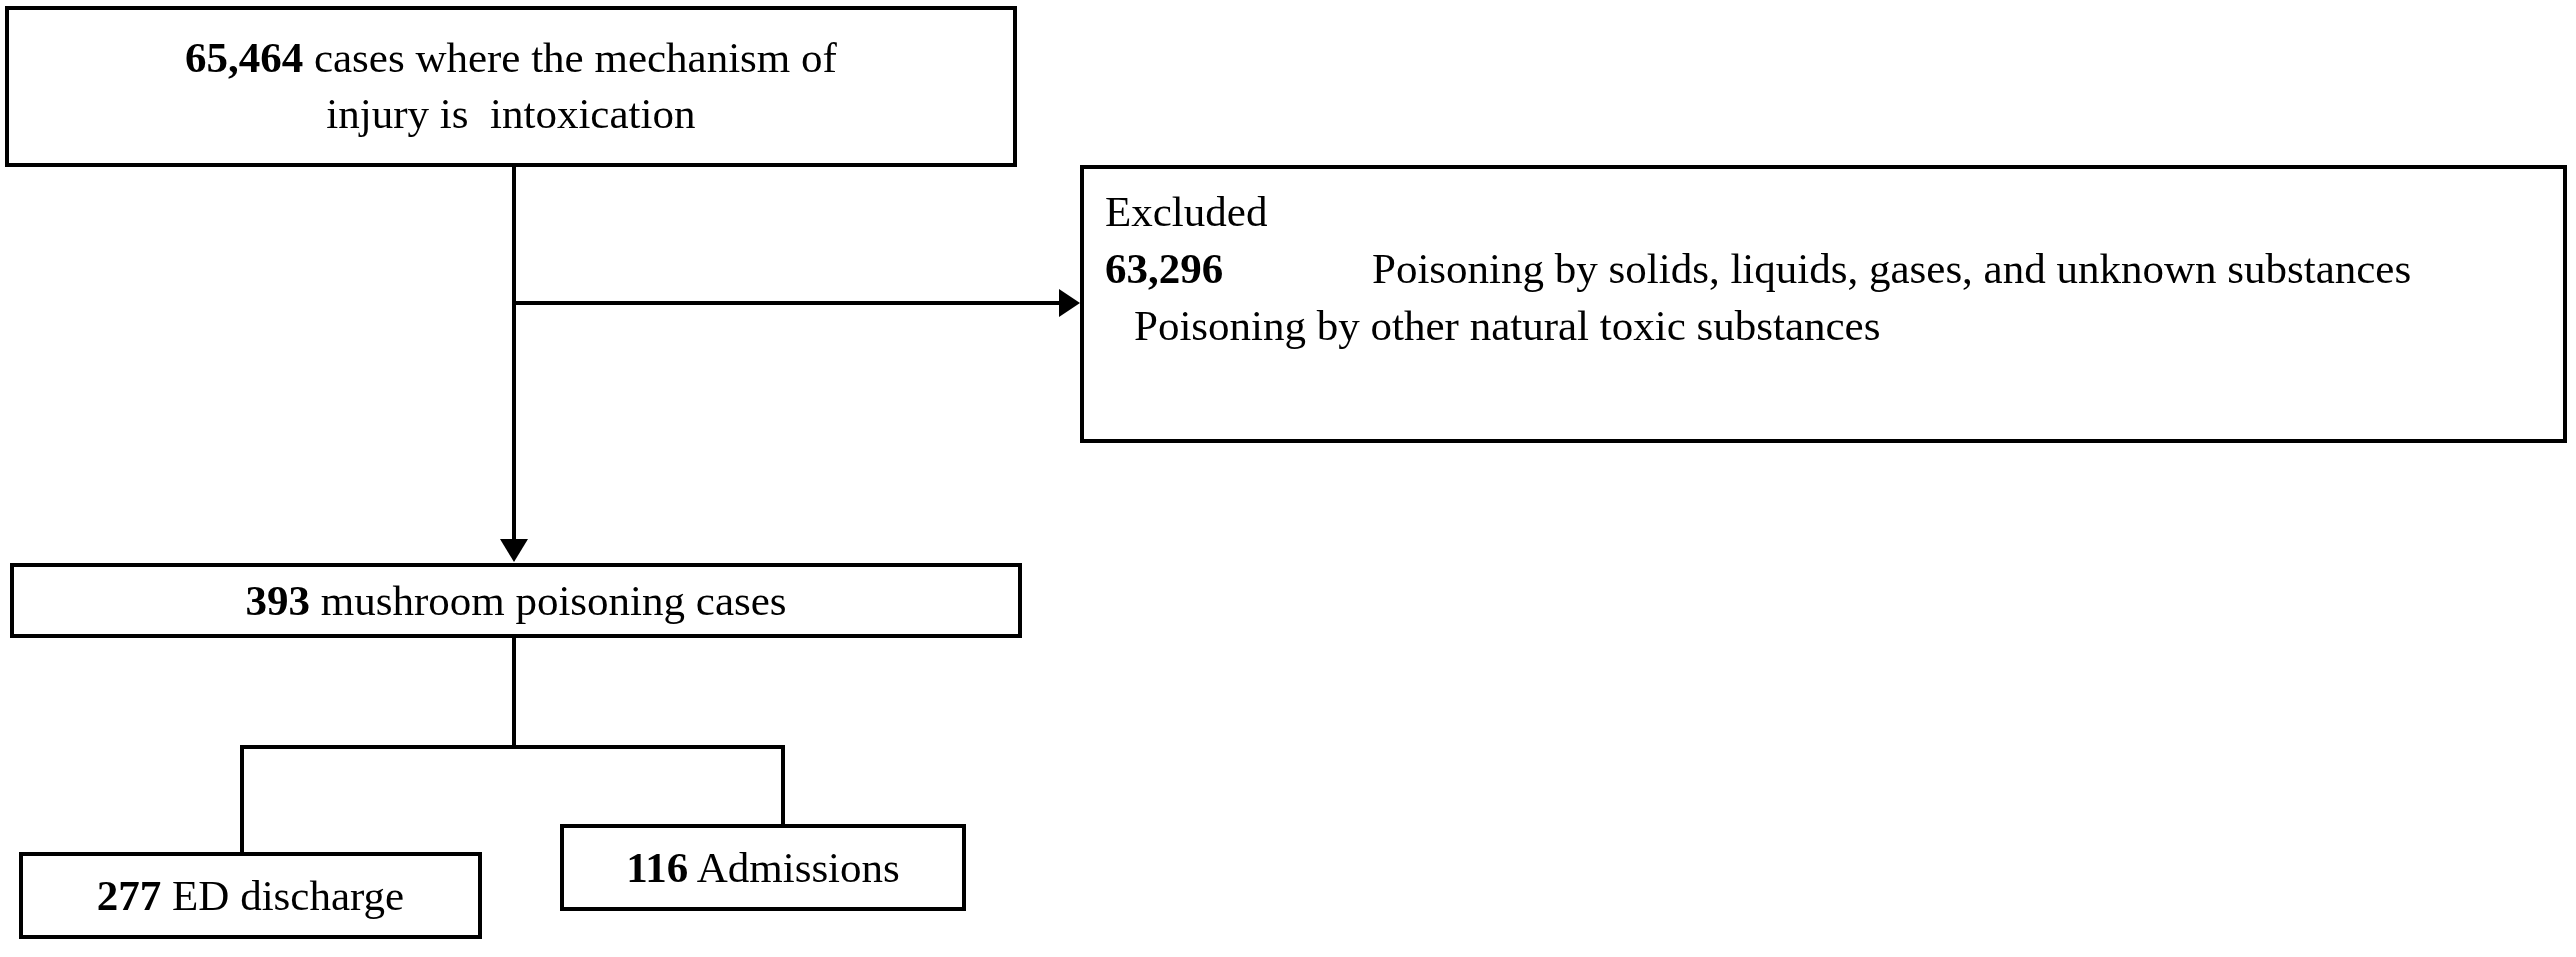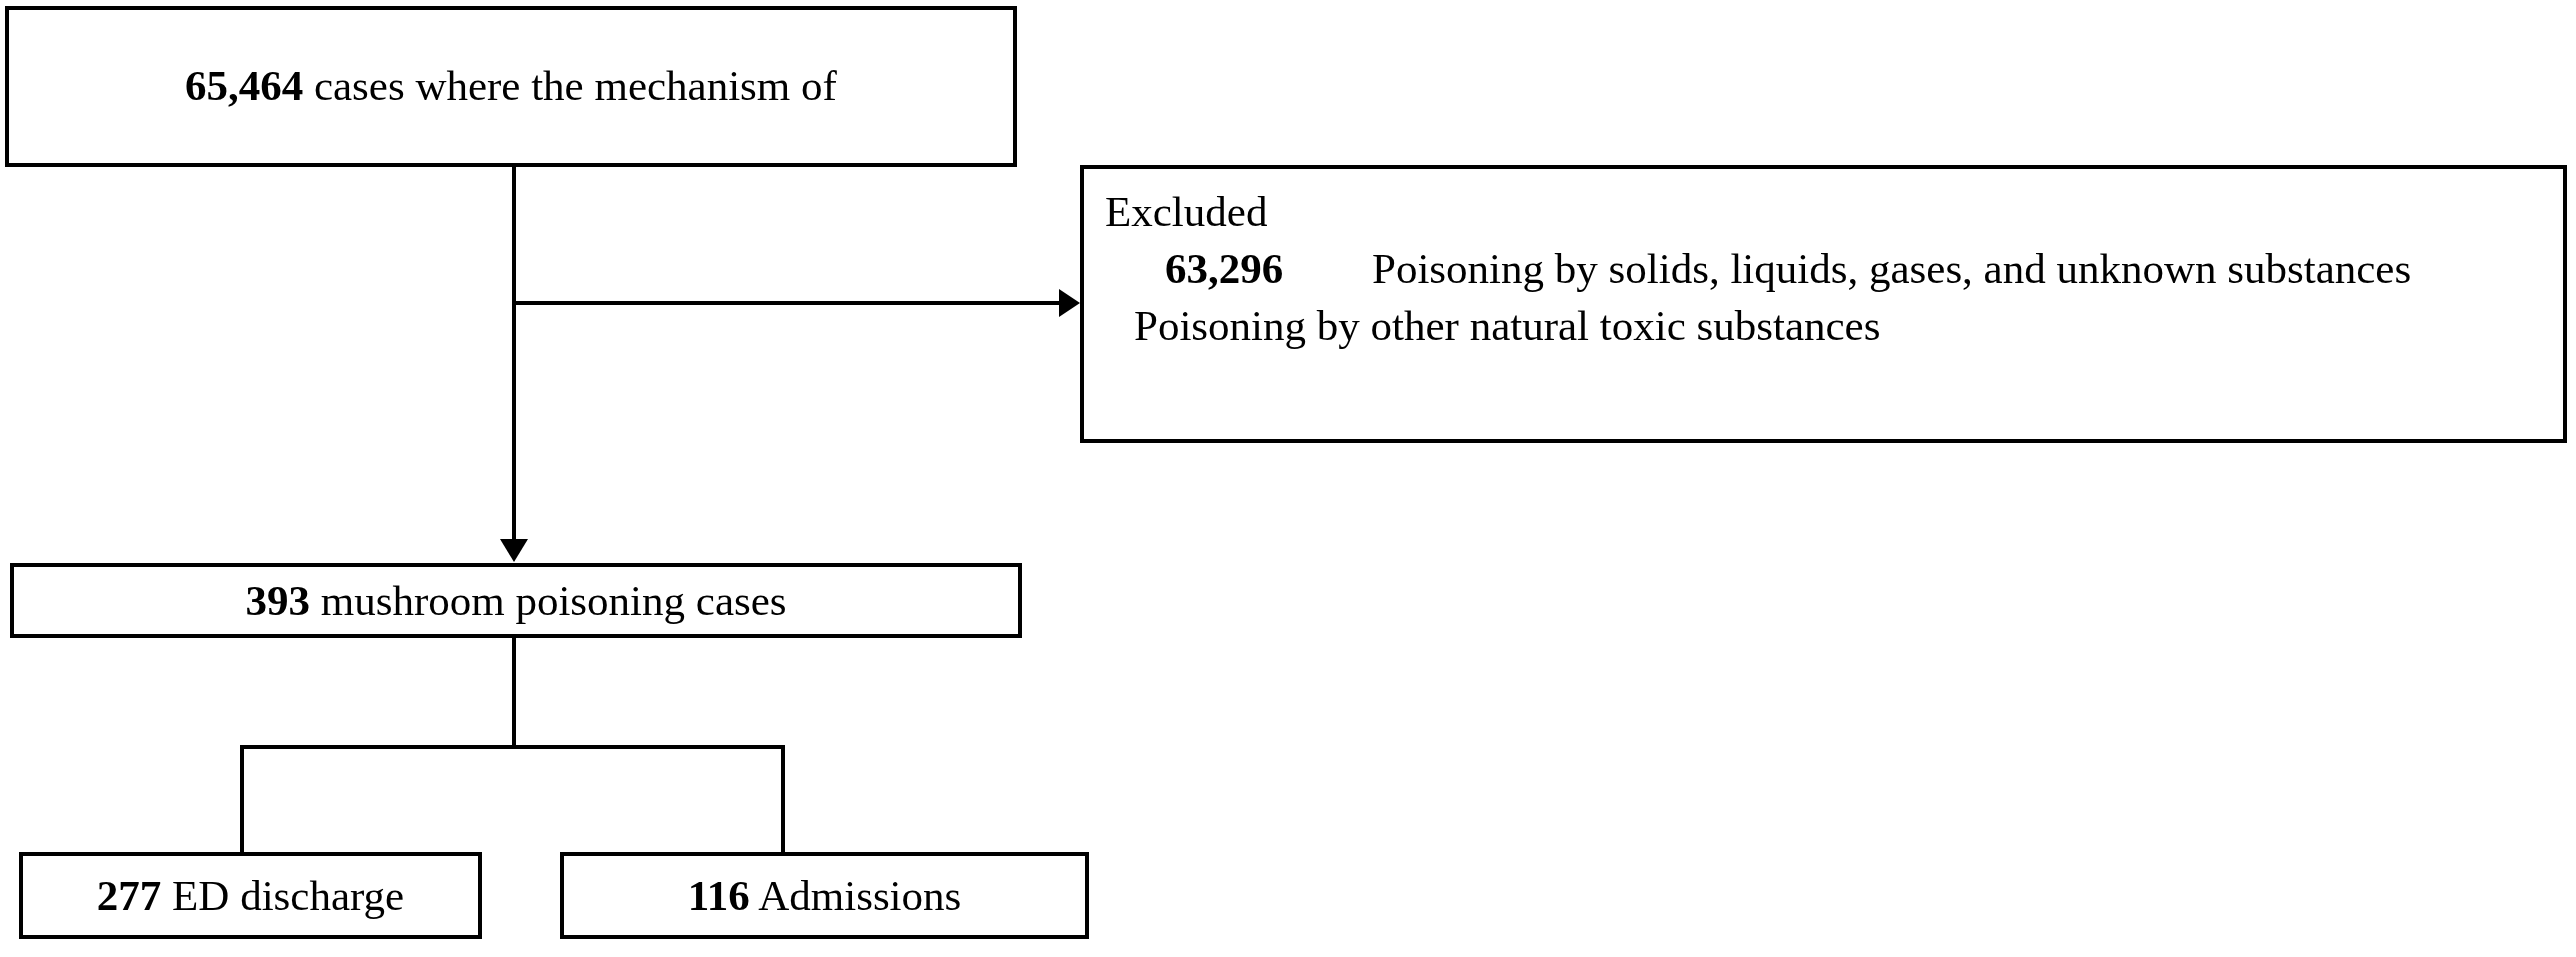--- a/index.html
+++ b/index.html
@@ -31,29 +31,29 @@
   
   #top-box { left: 4.9px; top: 5.6px; width: 1012px; height: 161px; }
 
   
   #excluded-box {
     left: 1080px; top: 165px; width: 1487px; height: 278px;
     padding: 14px 20px 0 21px;
   }
   #excluded-box .ex-line { line-height: 57px; }
   .ex-row { display: flex; line-height: 57px; }
-  .ex-row .num { width: 238px; text-align: center; flex: none; font-family: Liberation Serif, serif; }
+  .ex-row .num { width: 238px; text-align: left; flex: none; font-family: Liberation Serif, serif; }
   .ex-row .desc { padding-left: 29px; white-space: pre-wrap; font-family: Liberation Serif, serif; }
 
   
   #middle-box { left: 10px; top: 563px; width: 1012px; height: 75px; }
 
   
   #ed-box { left: 19px; top: 852px; width: 463px; height: 87px; }
-  #admission-box { left: 560px; top: 852px; width: 529px; height: 87px; }
+  #admission-box { left: 560px; top: 824px; width: 406px; height: 87px; }
 
   
   .line-seg { position: absolute; background: #000000; }
   #v-line-top      { left: 512px; top: 167px;  width: 4.2px;   height: 375px; }
   #h-line-excluded { left: 514px; top: 301px;  width: 549px; height: 4.2px;  }
   #v-line-mid      { left: 512px; top: 638px;  width: 4.2px;   height: 111px; }
   #h-line-split    { left: 240px; top: 745px; width: 545px; height: 4.2px;  }
   #v-drop-left     { left: 240px; top: 745px; width: 4.2px;   height: 108px; }
   #v-drop-right    { left: 781px; top: 745px; width: 4.2px;  height: 108px; }
 
@@ -72,20 +72,21 @@
     border-left: 21px solid #000000;
   }
 </style>
 </head>
 <body>
 
 <div class="canvas">
 
   <div class="box center-text" id="top-box">
     <div class="box-line"><span class="num">65,464</span> <span>cases where the mechanism of</span></div>
+    <div class="box-line">injury is  intoxication</div>
   </div>
 
   <div class="line-seg" id="v-line-top"></div>
   <div class="arrowhead" id="arrowhead-down"></div>
 
   <div class="line-seg" id="h-line-excluded"></div>
   <div class="arrowhead" id="arrowhead-right"></div>
 
   <div class="box" id="excluded-box">
     <div class="ex-line">Excluded</div>

